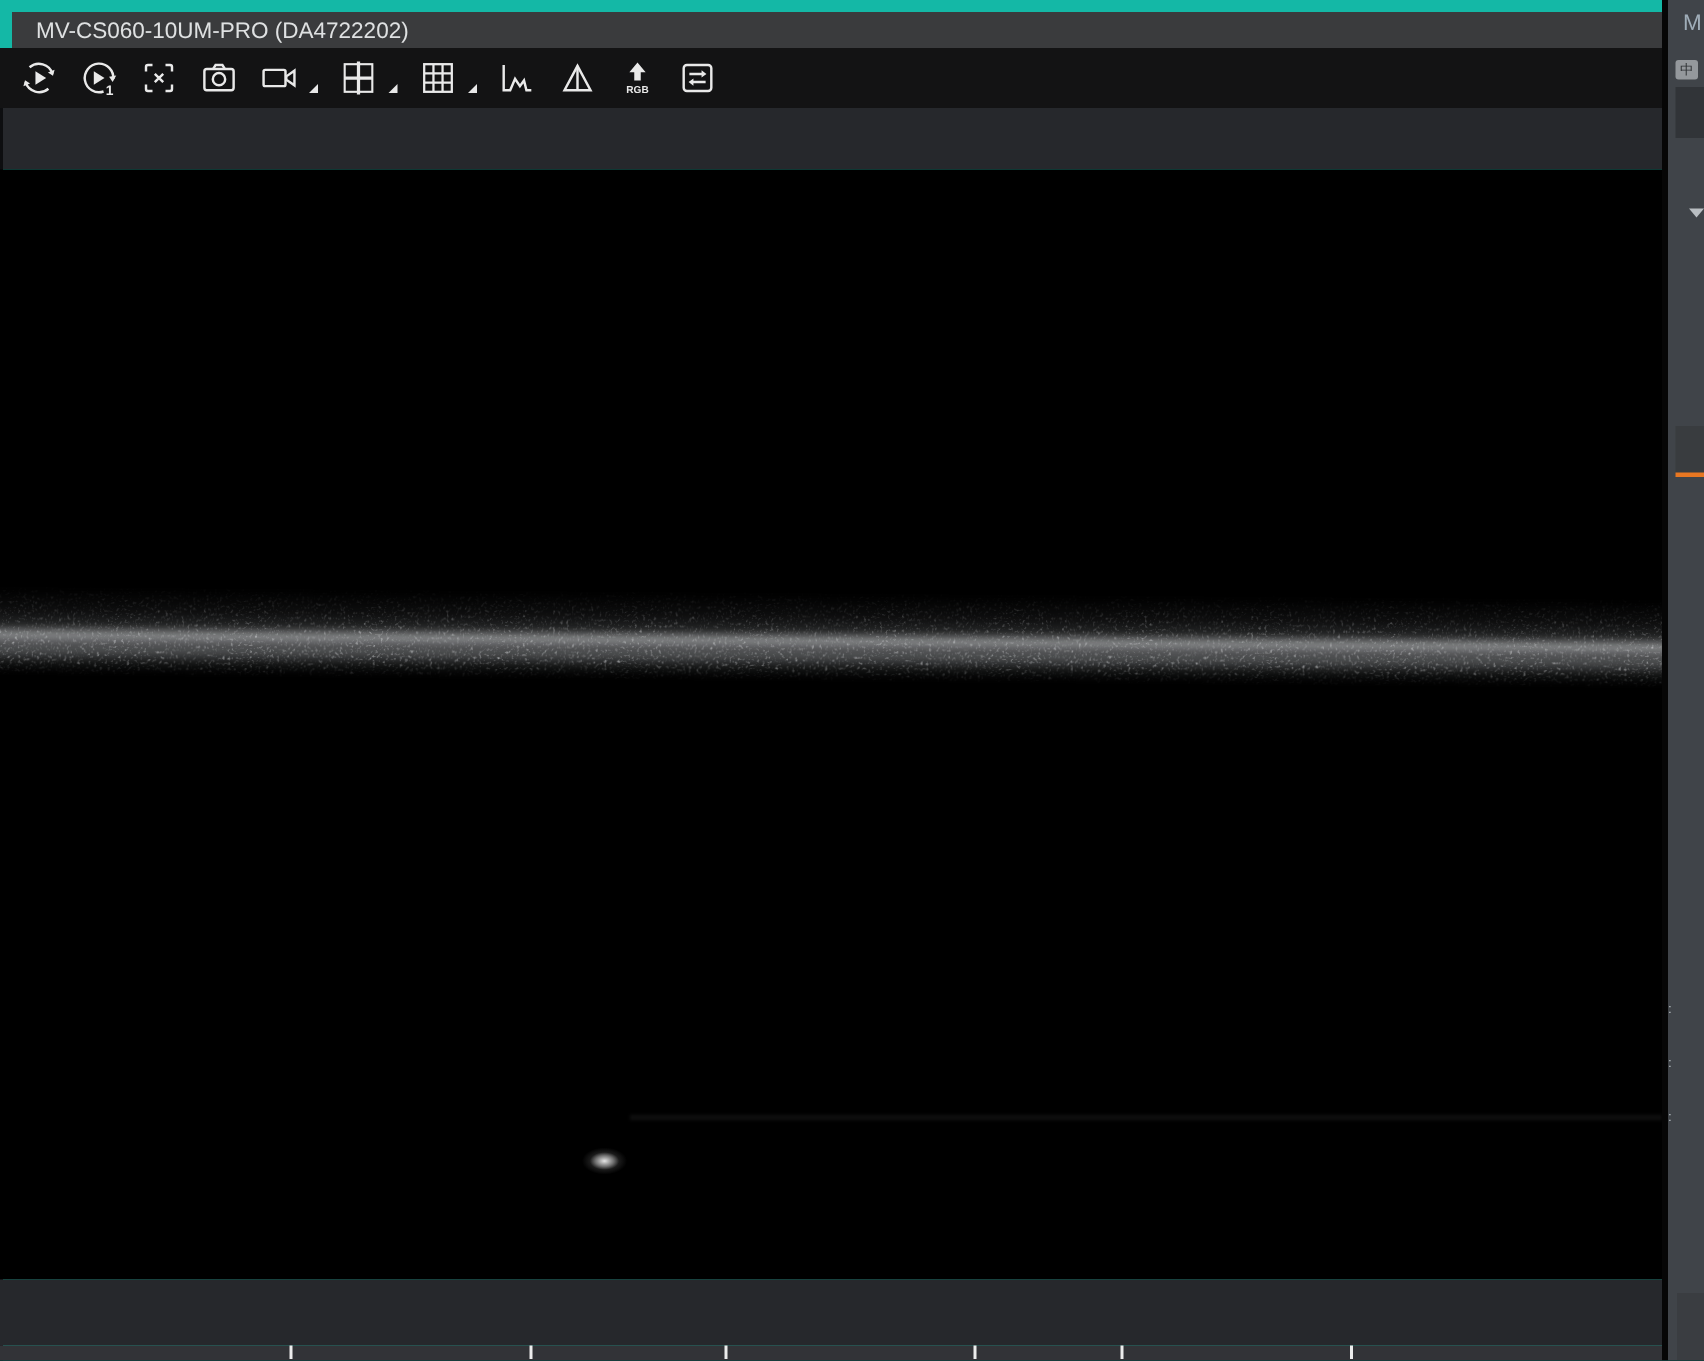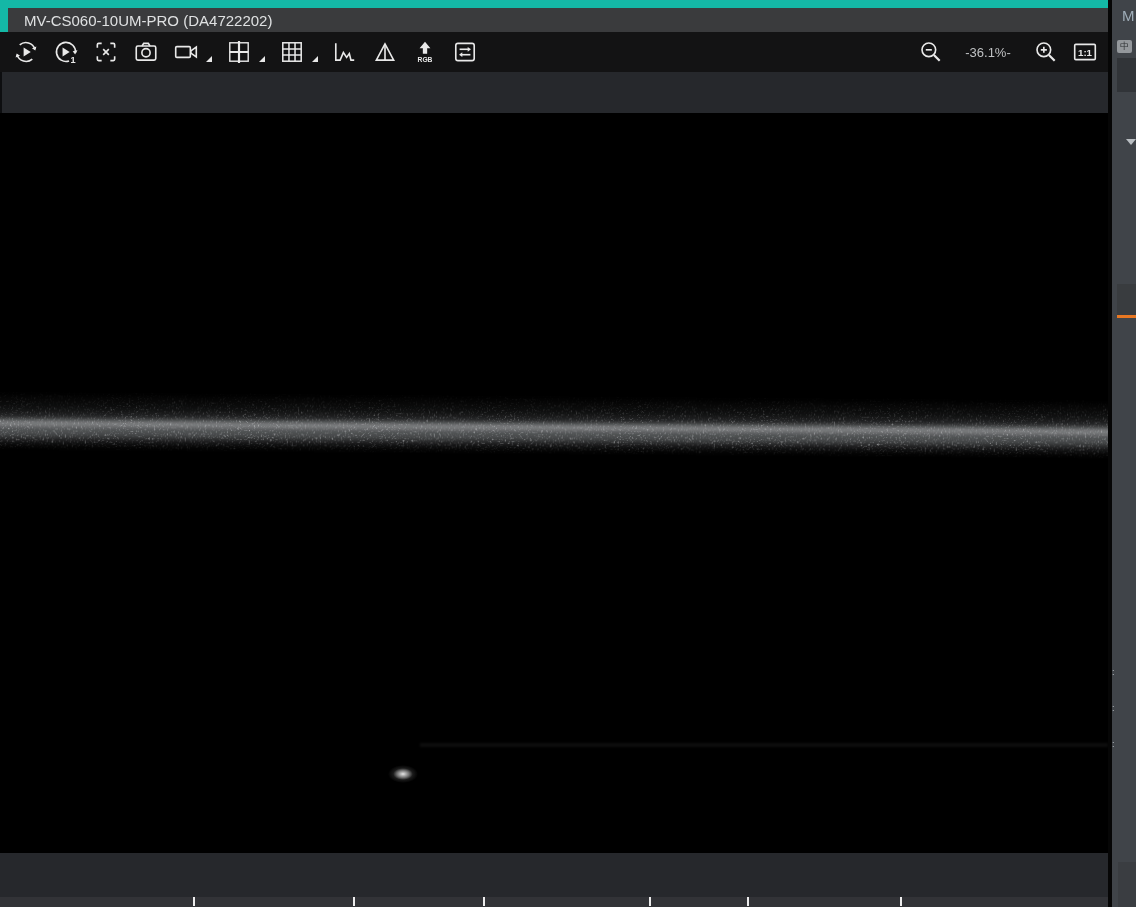--- a/index.html
+++ b/index.html
@@ -155,43 +155,20 @@
     <div class="tb-btn">
       <svg width="26" height="26" viewBox="0 0 24 24">
         <rect class="st" x="3.5" y="4" width="17" height="16" rx="2"></rect>
         <path class="st" d="M7 9.5 H15.5"></path>
           <path class="fl" d="M14.5 7.3 L17.5 9.5 L14.5 11.7 Z"></path>
         <path class="st" d="M17 14.5 H8.5"></path>
           <path class="fl" d="M9.5 12.3 L6.5 14.5 L9.5 16.7 Z"></path>
       </svg>
     </div>
 
-    <div class="tb-right">
-      <div class="tb-btn">
-        <svg width="26" height="26" viewBox="0 0 24 24">
-          <circle class="st" cx="10" cy="10" r="6.3"></circle>
-          <path class="st" d="M14.7 14.7 L20 20" style="stroke-width:2"></path>
-          <path class="st" d="M7.2 10 H12.8"></path>
-        </svg>
-      </div>
-      <span class="zoom-pct">-36.1%-</span>
-      <div class="tb-btn">
-        <svg width="26" height="26" viewBox="0 0 24 24">
-          <circle class="st" cx="10" cy="10" r="6.3"></circle>
-          <path class="st" d="M14.7 14.7 L20 20" style="stroke-width:2"></path>
-          <path class="st" d="M7.2 10 H12.8 M10 7.2 V12.8"></path>
-        </svg>
-      </div>
-      <div class="tb-btn">
-        <svg width="26" height="26" viewBox="0 0 24 24">
-          <rect class="st" x="2.5" y="5" width="19" height="14" rx="1"></rect>
-          <text x="12" y="16" font-size="9" font-weight="bold" fill="#e9e9e9" text-anchor="middle" font-family="Liberation Sans,sans-serif">1:1</text>
-        </svg>
-      </div>
-    </div>
   </div>
 
   <div class="gap-strip"></div>
   <div class="left-hairline"></div>
 
   <div class="canvas">
     <div class="band-glow" style="top: 279px;"></div>
     <svg class="band-speckle" width="1116" height="60" preserveAspectRatio="none" style="top: 277px;">
       <defs>
         <linearGradient id="vfade" x1="0" y1="0" x2="0" y2="1">

